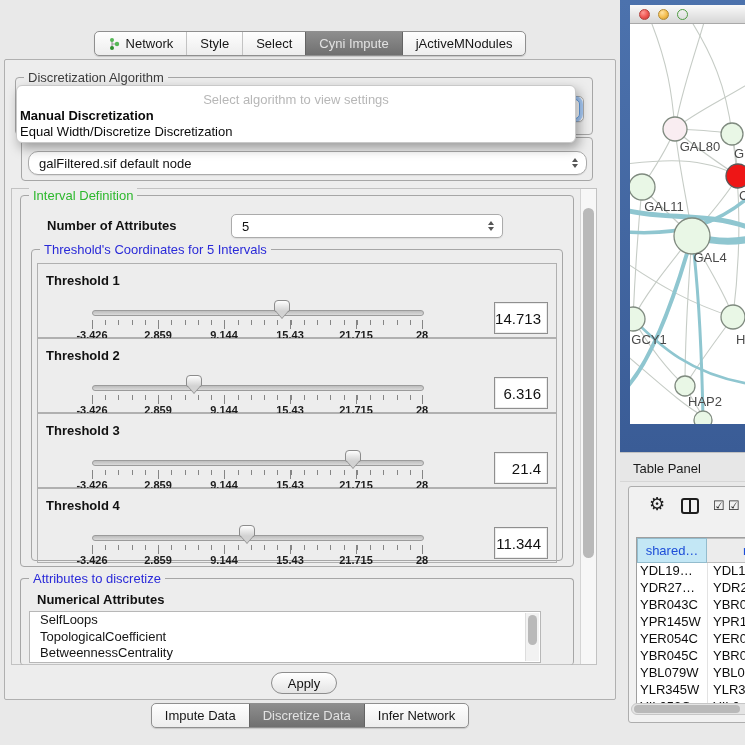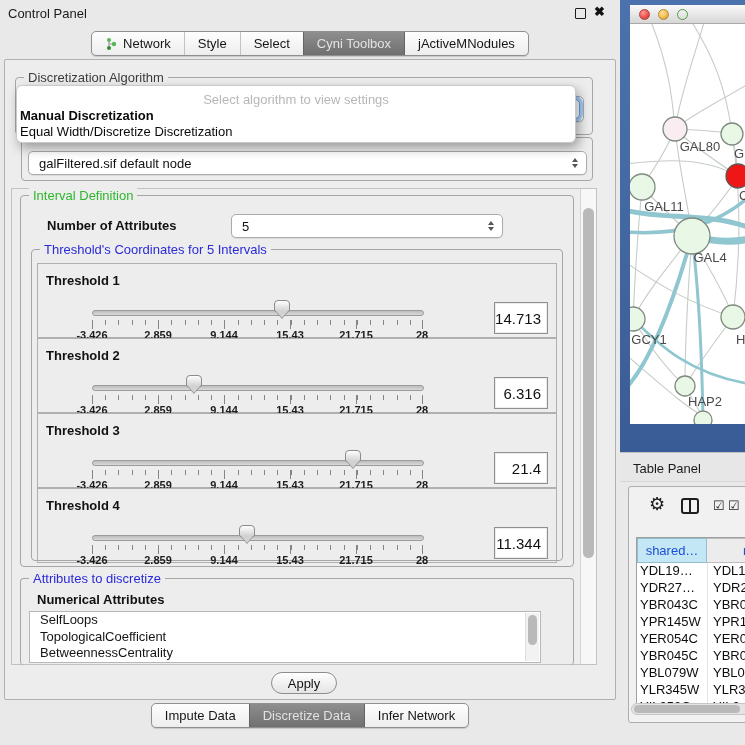--- a/index.html
+++ b/index.html
@@ -99,45 +99,40 @@
               border-radius:6px;box-sizing:border-box;}
   .tp-hscroll .hthumb{position:absolute;left:2px;top:1px;width:106px;height:8px;background:#b9b9b9;border-radius:4px;}
   svg text{font-family:"Liberation Sans",sans-serif;}
 </style>
 </head>
 <body>
 
 <div id="app">
 
   <div class="cp">
-    <div class="cp-titlebar">
-      <span class="cp-title">Control Panel</span>
-      <span class="float-icon"></span>
-      <span class="close-icon">✖</span>
-    </div>
 
     <div class="tabrow top">
       <div class="seg-group">
         <div class="seg">
           <svg width="13" height="14" viewBox="0 0 13 14">
             <path d="M4 3 V11 M4 7 H9" stroke="#9a9a9a" stroke-width="1.2" fill="none"></path>
             <circle cx="4" cy="3" r="2" fill="#56b856"></circle>
               <circle cx="4" cy="11" r="2" fill="#2f8f2f"></circle>
               <circle cx="9" cy="7" r="2.2" fill="#56b856"></circle>
           </svg>
           <span>Network</span>
         </div>
         <div class="seg">
             <span>Style</span>
           </div>
         <div class="seg">
             <span>Select</span>
           </div>
         <div class="seg selected">
-            <span>Cyni Toolbox</span>
+            <span>Cyni Impute</span>
           </div>
         <div class="seg">
             <span>jActiveMNodules</span>
           </div>
       </div>
     </div>
 
     <div class="main-panel">
 
       <div class="group" style="left:10px;top:17px;width:578px;height:58px;">
@@ -153,21 +148,21 @@
       </div>
 
       <div class="popup">
         <div class="prompt">Select algorithm to view settings</div>
         <div class="pitem i0">Manual Discretization</div>
         <div class="pitem i1">Equal Width/Discretize Discretization</div>
       </div>
 
       <div class="group" style="left:16px;top:77px;width:572px;height:44px;">
         <span class="gtitle">Table Data</span>
-        <div class="combo" style="left:6px;top:13px;width:559px;height:24px;">
+        <div class="combo" style="left:6px;top:13px;width:559px;height:24px;border-radius:10px;">
           <span>galFiltered.sif default node</span>
           <span class="spin">
               <b class="up"></b>
               <b class="dn"></b>
             </span>
         </div>
       </div>
 
       <div class="scrollpane">
         <div class="vscroll">

